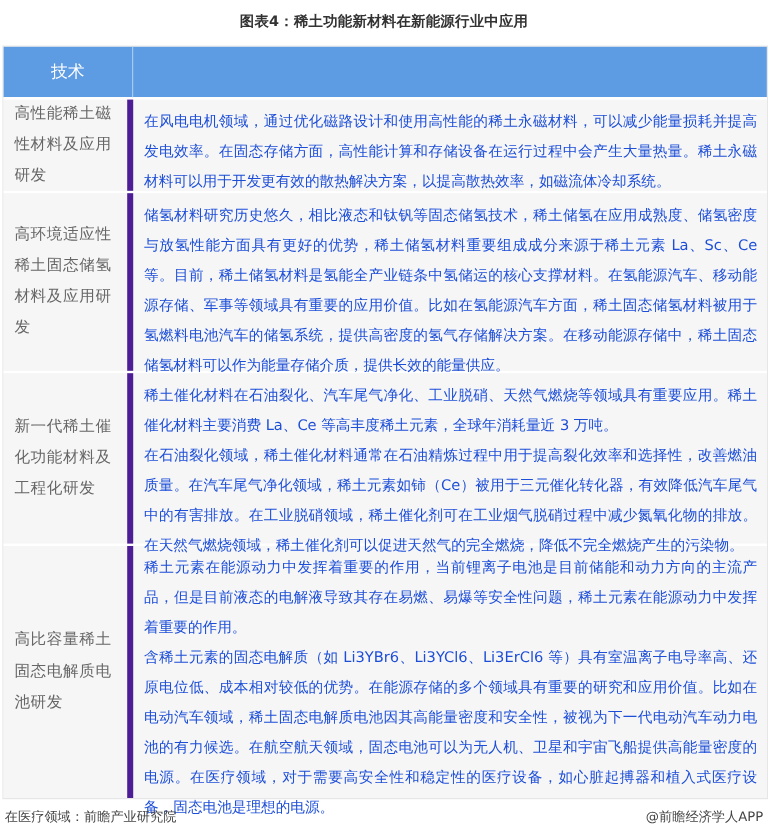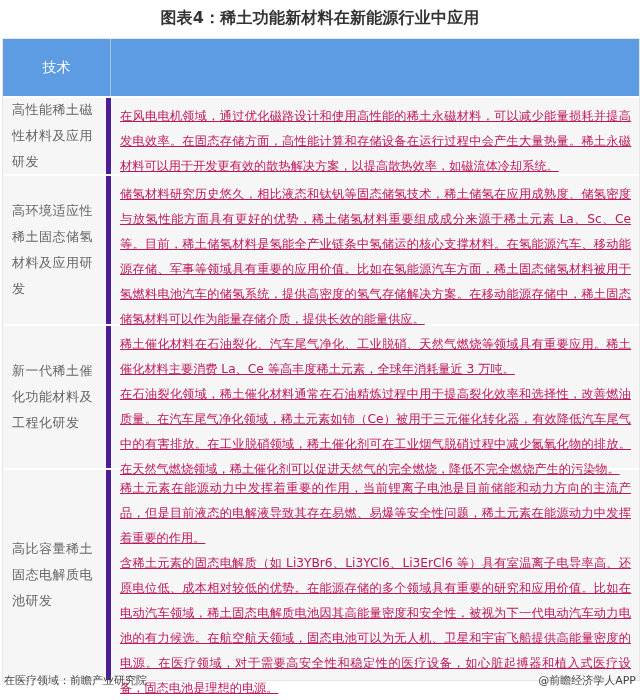--- a/index.html
+++ b/index.html
@@ -4,44 +4,43 @@
   <style>
     html, body { margin: 0; padding: 0; }
     body {
       width: 640px; height: 700px; background: #ffffff; overflow: hidden;
       font-family: "DejaVu Sans", "Liberation Sans", sans-serif;
       color: #555555;
       position: relative;
     }
     .title {
       position: absolute; top: 6px; left: 0; width: 640px; height: 24px;
-      text-align: center; font-size: 16px; font-weight: bold; color: #333333;
+      text-align: center; font-size: 12px; font-weight: bold; color: #333333;
       line-height: 24px; letter-spacing: 0.2px;
     }
     .table {
       position: absolute; top: 38px; left: 2px; width: 636px;
       border: 1px solid #e6e6e6; border-collapse: collapse;
     }
     .row { display: flex; border-top: 2px solid #ffffff; }
-    .row.header { background: #5d9ce2; border-top: none; height: 57px; }
+    .row.header { background: #5d9ce2; border-top: none; height: 42px; }
     .row.header .c1, .row.header .c2 {
       color: #ffffff; font-size: 14px; display: flex; align-items: center; justify-content: center;
     }
     .row.header .c1 { border-right: 1px solid #a9c8ef; }
     .c1 { width: 108px; flex: none; border-right: 5px solid #4c1d95; box-sizing: border-box; }
     .c2 { flex: 1; box-sizing: border-box; }
     .row.body { background: #f6f6f6; }
     .row.body .c1 {
       display: flex; align-items: center; padding: 0 6px 0 9px;
       font-size: 13px; line-height: 26px; color: #666666; letter-spacing: 0.5px;
     }
     .row.body .c2 {
-      padding: 6px 8px 6px 9px; font-size: 12.2px; line-height: 25px; color: #be185d;
+      padding: 6px 8px 6px 9px; font-size: 12.2px; line-height: 25px; color: #1d4ed8;
       text-align: justify;
-      text-decoration: underline;
     }
     .para { display: block; }
     .footer {
       position: absolute; top: 670px; left: 4px; width: 632px; height: 20px;
       display: flex; justify-content: space-between; align-items: center;
       font-size: 11px; color: #444444;
     }
   </style>
 </head>
 <body>

